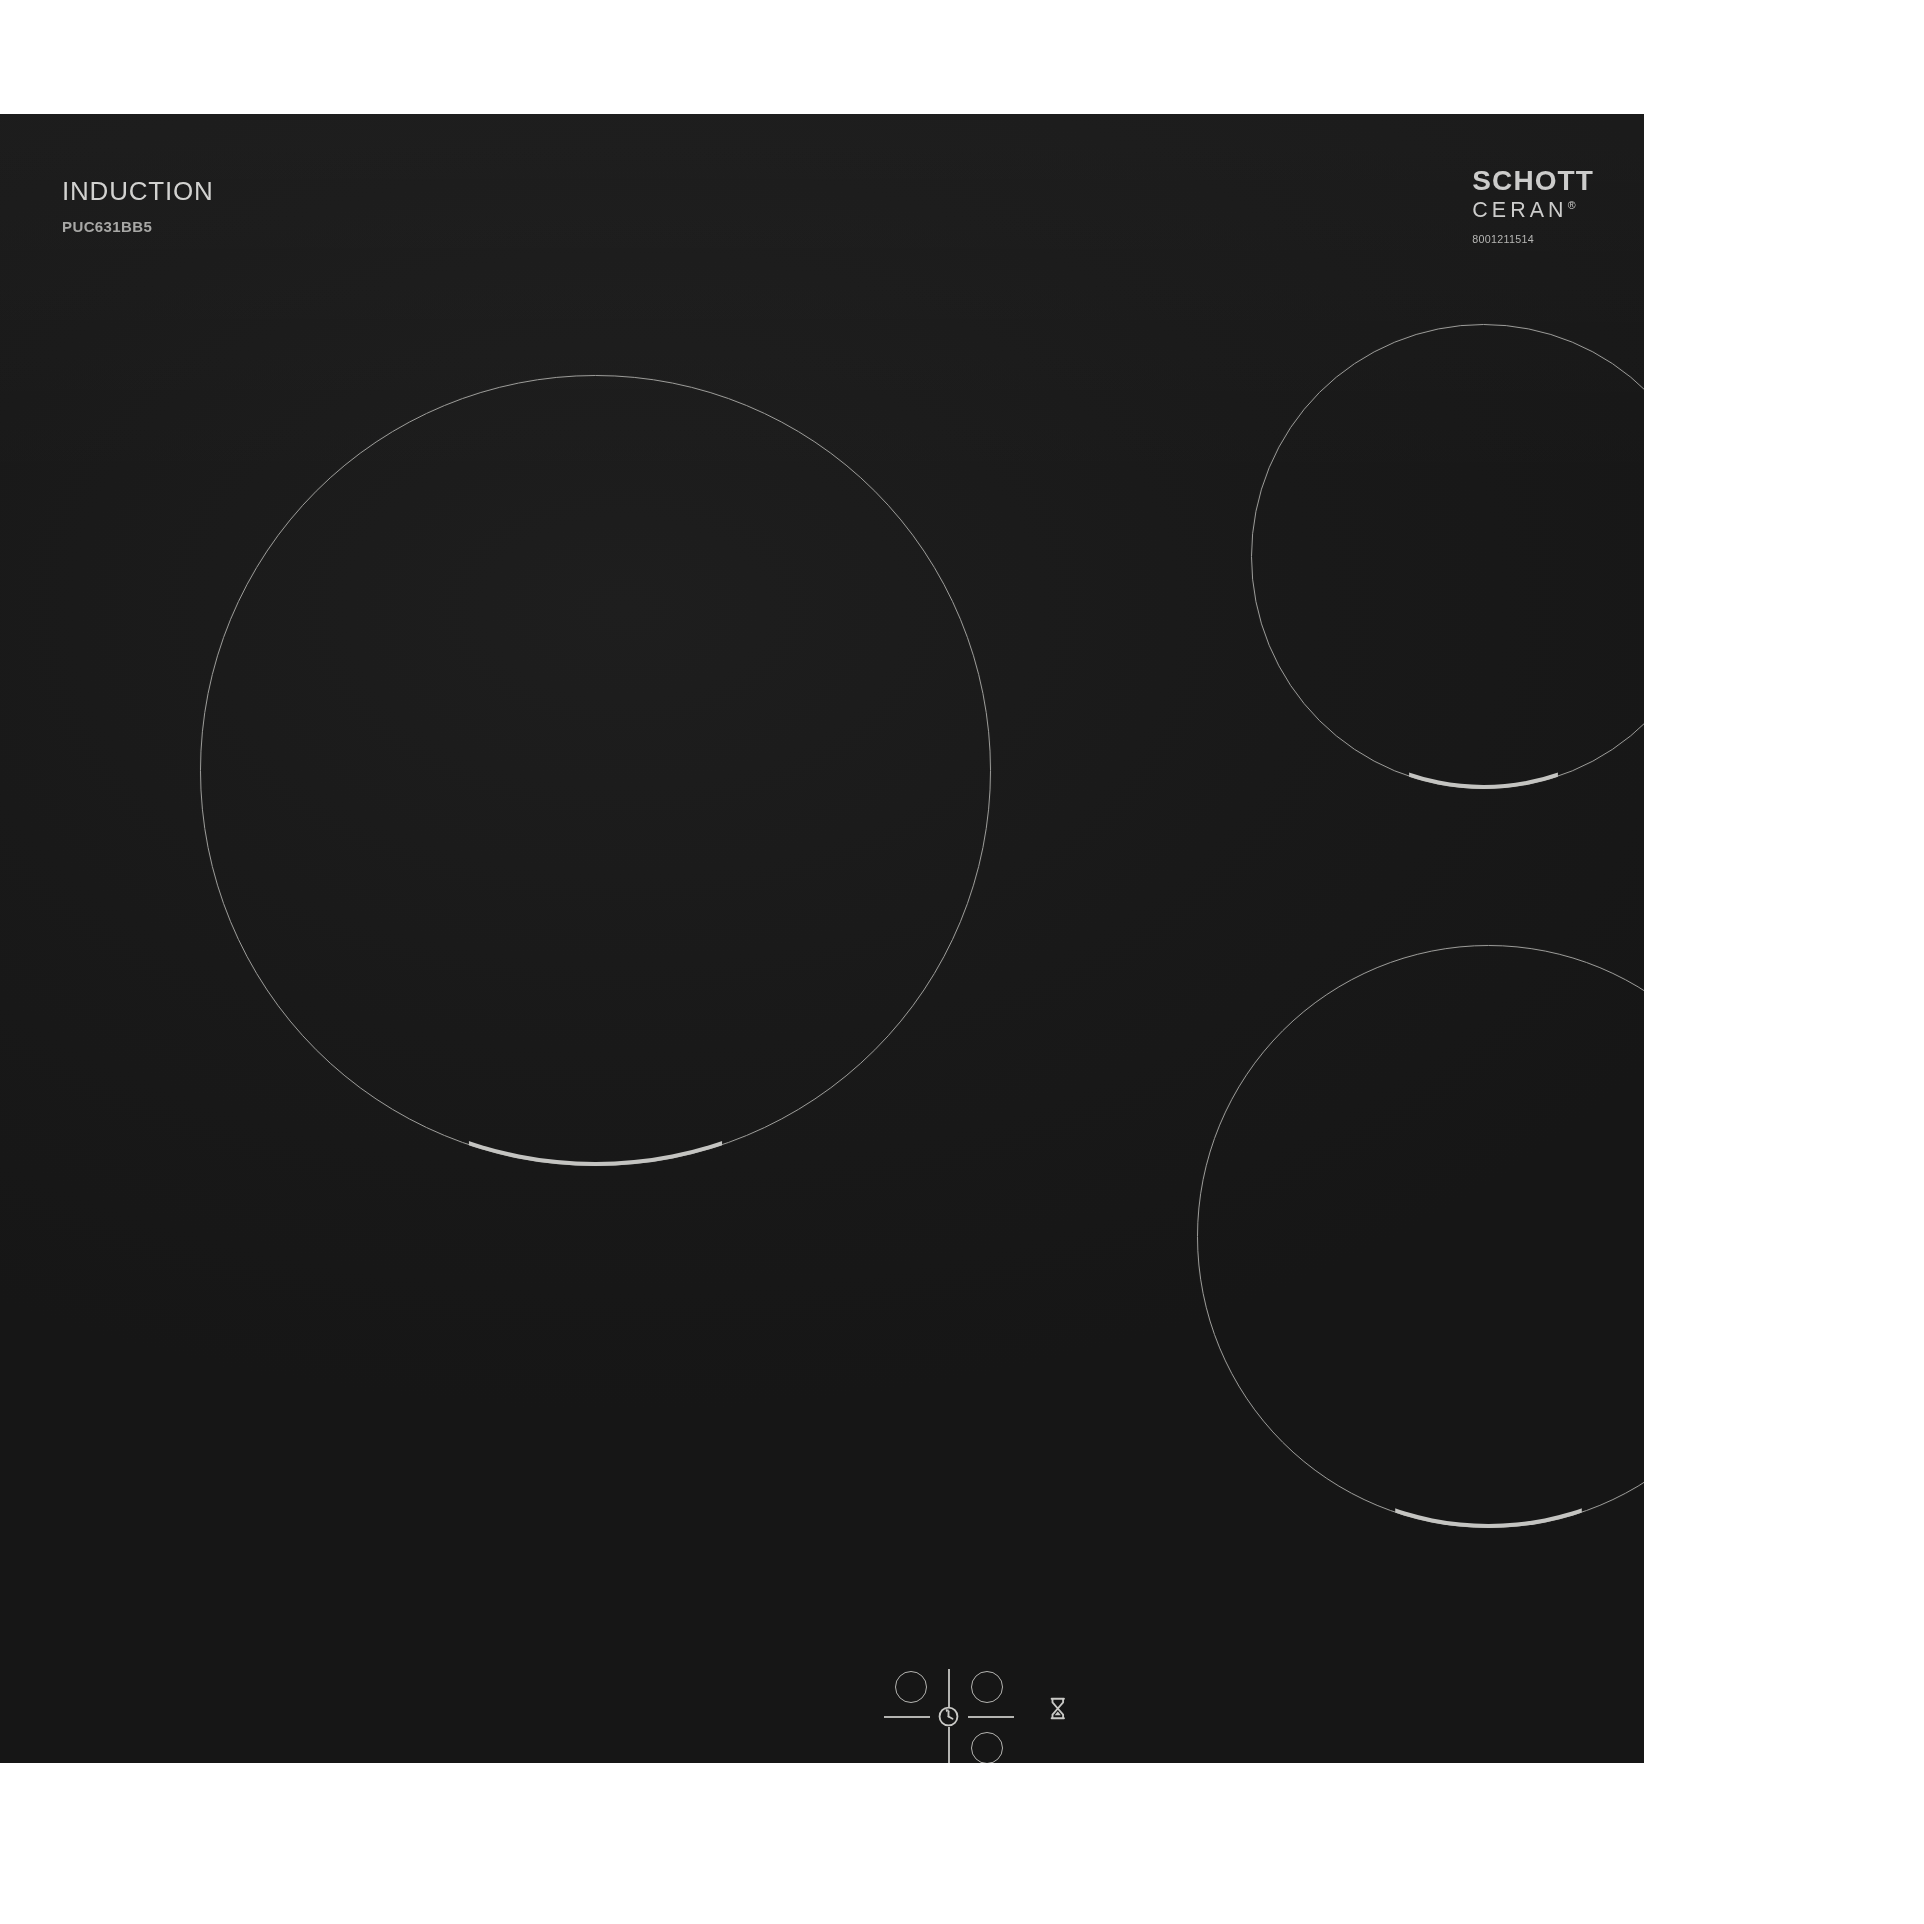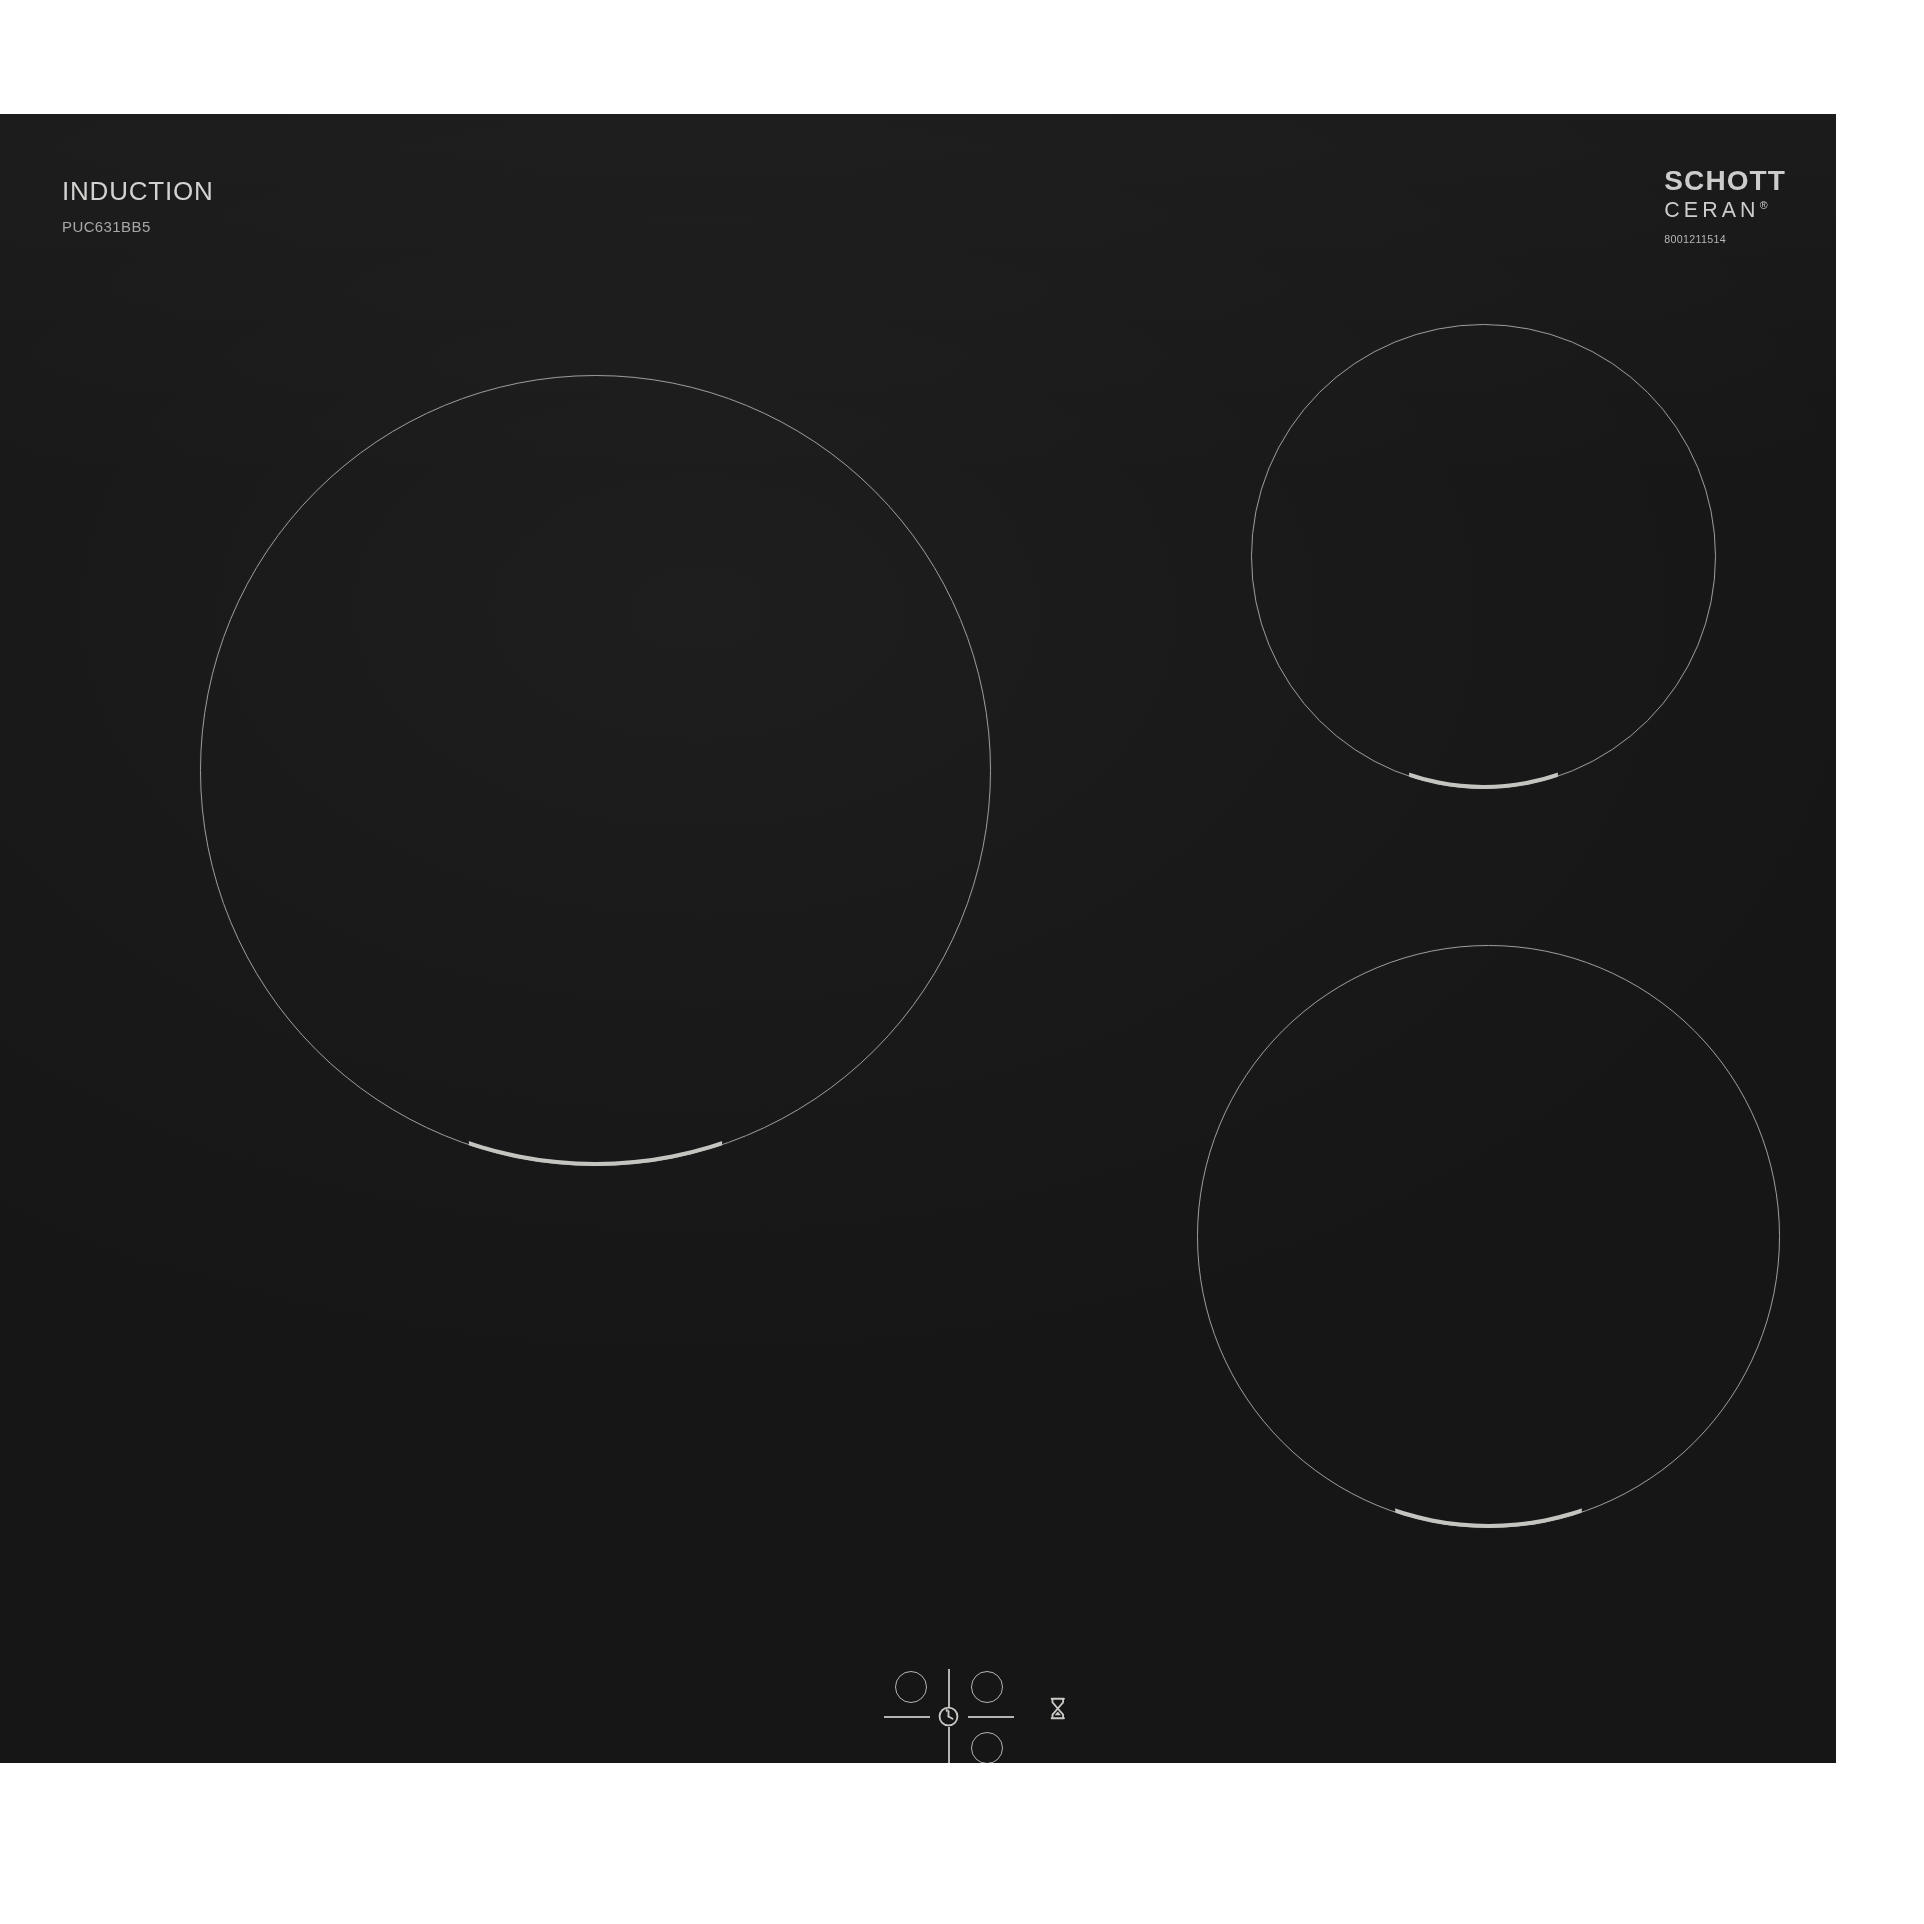--- a/index.html
+++ b/index.html
@@ -20,21 +20,21 @@
     width: 1925px;
     height: 1925px;
     background: #ffffff;
   }
 
   
   .hob {
     position: absolute;
     left: 0;
     top: 114px;
-    width: 1836px;
+    width: 1644px;
     height: 1649px;
     background: #1a1a1a;
     background-image:
       radial-gradient(ellipse 1248px 802px at 38% 30%, #1e1e1e 0%, #191919 55%, #161616 100%);
     overflow: hidden;
   }
 
   
   .glass-sheen {
     position: absolute;
@@ -56,21 +56,21 @@
     font-size: 26px;
     letter-spacing: 0.8px;
     color: #d2d2d0;
     font-weight: 400;
   }
   .brand-model {
     margin-top: 15px;
     font-size: 15px;
     letter-spacing: 0.4px;
     color: #a8a8a6;
-    font-weight: 400;
+    font-weight: 700;
   }
 
   
   .ceran-block {
     position: absolute;
     right: 50px;
     top: 53px;
     text-align: left;
     color: #c9c9c7;
     line-height: 1;

